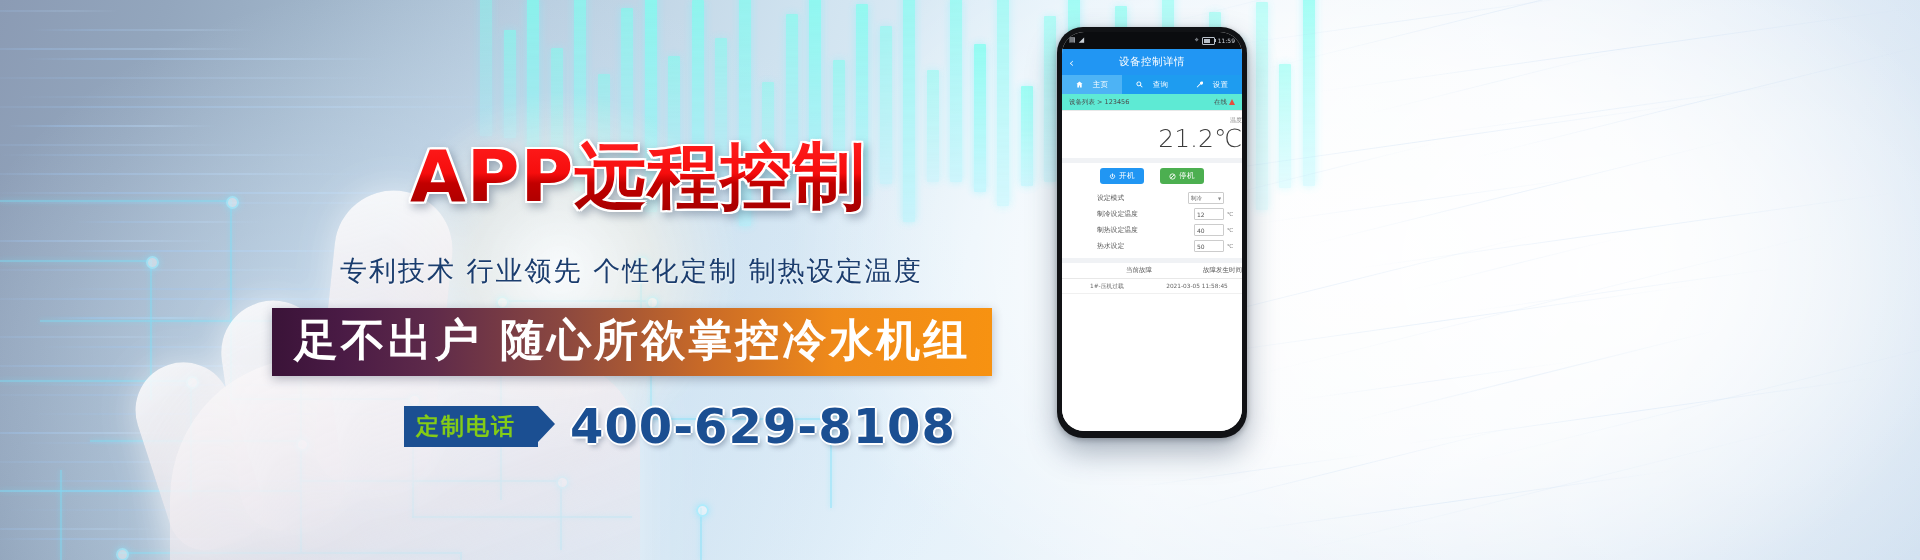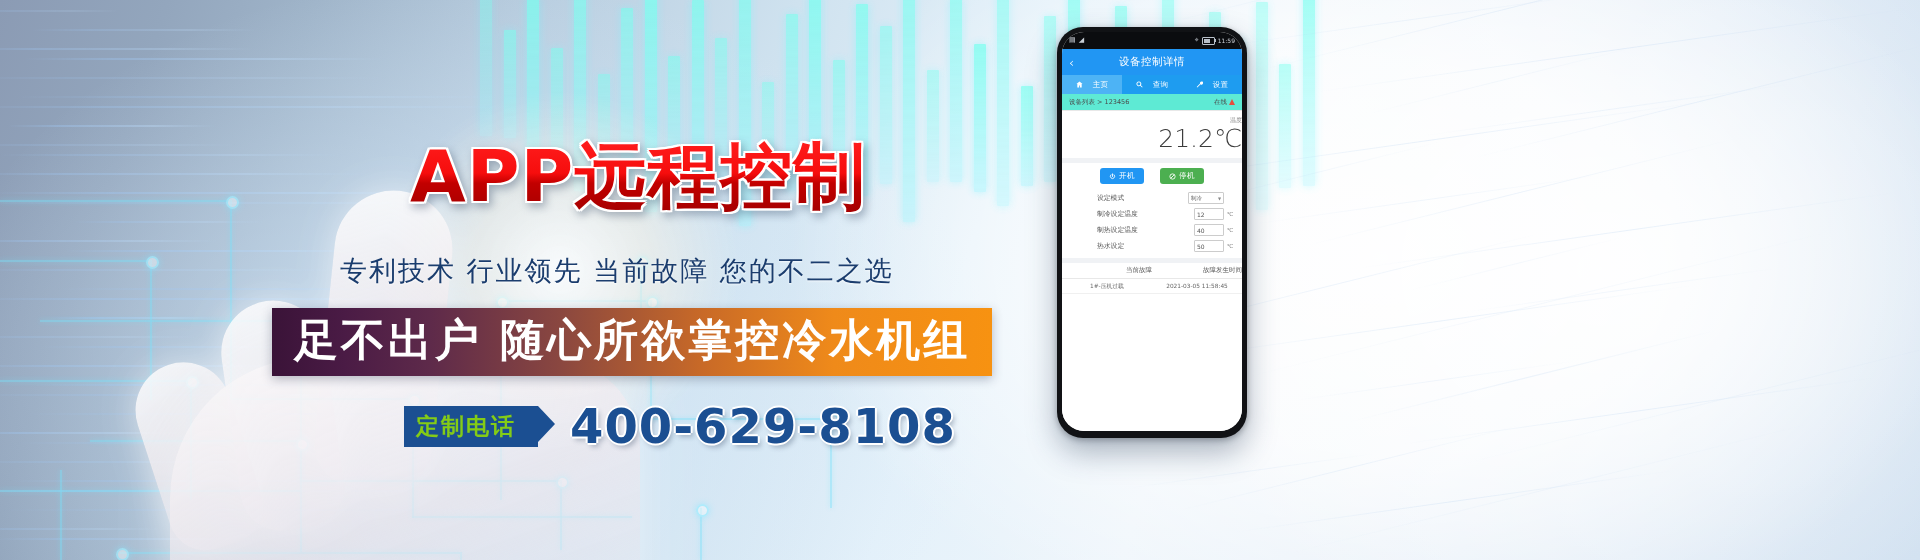--- a/index.html
+++ b/index.html
@@ -321,21 +321,21 @@
       <div class="rl" style="top: 444px; left: 300px; width: 480px; transform: rotate(-8deg); opacity: 0.65;"></div>
       <div class="rl" style="top: 466px; left: 353px; width: 577px; transform: rotate(-14deg); opacity: 0.31;"></div>
       <div class="rl" style="top: 488px; left: 26px; width: 254px; transform: rotate(-8deg); opacity: 0.42;"></div>
       <div class="rl" style="top: 510px; left: 79px; width: 351px; transform: rotate(-14deg); opacity: 0.53;"></div>
       <div class="rl" style="top: 532px; left: 132px; width: 448px; transform: rotate(-8deg); opacity: 0.64;"></div>
       <div class="rl" style="top: 554px; left: 185px; width: 545px; transform: rotate(-14deg); opacity: 0.3;"></div>
     </div>
 
   <div class="copy">
     <div class="headline">APP远程控制</div>
-    <div class="subline">专利技术 行业领先 当前故障 您的不二之选</div>
+    <div class="subline">专利技术 行业领先 个性化定制 制热设定温度</div>
     <div class="banner">足不出户 随心所欲掌控冷水机组</div>
     <div class="phoneline">
       <span class="tel-tag">定制电话</span>
       <span class="tel-num">400-629-8108</span>
     </div>
   </div>
 
   <div class="phone">
     <div class="phone-inner">
 

